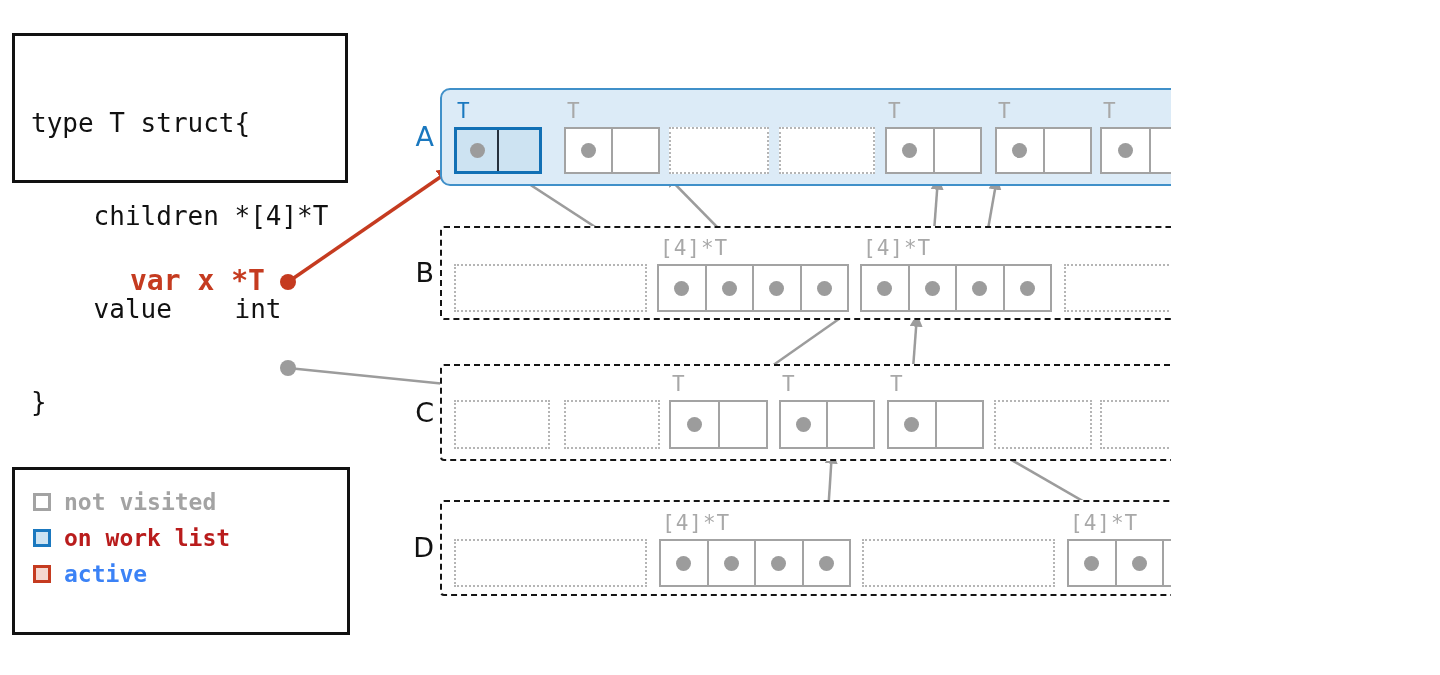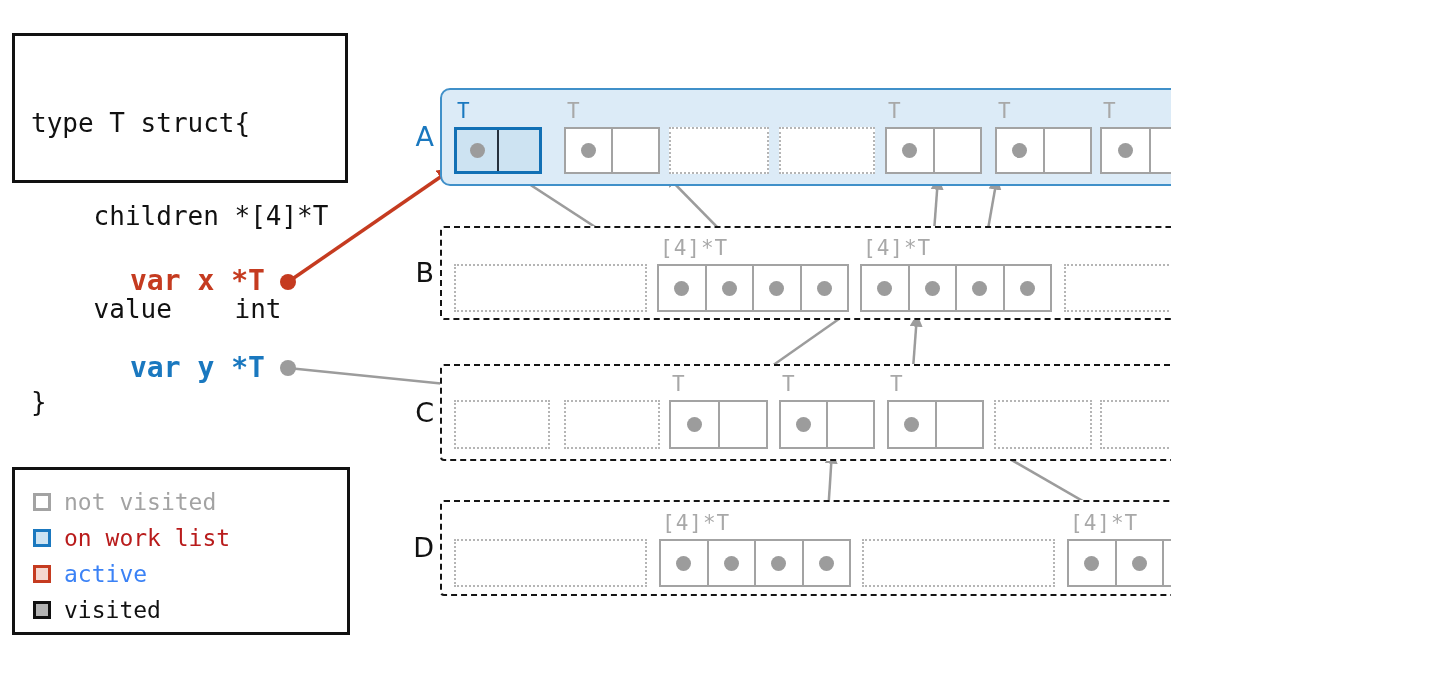--- a/index.html
+++ b/index.html
@@ -11,21 +11,21 @@
             border:3px solid #111;box-sizing:border-box;padding:10px 0 0 16px;
             font-size:26px;line-height:31px;color:#111;white-space:pre;}
 
   
   .var-label{position:absolute;font-size:28px;white-space:pre;font-weight:bold;}
   .var-x{left:130px;top:264px;}
   .var-y{left:130px;top:351px;}
 
   
   .legend{position:absolute;left:12px;top:467px;width:338px;height:168px;
-          border:3px solid #111;box-sizing:border-box;padding:14px 0 0 18px;}
+          border:3px solid #111;box-sizing:border-box;padding:14px 0 0 18px;font-weight:bold;}
   .legend-row{display:flex;align-items:center;height:36px;font-size:23px;}
   .swatch{width:12px;height:12px;border:3px solid #999;margin-right:13px;flex:none;}
 
   
   .memspan{position:absolute;left:440px;width:920px;box-sizing:border-box;}
   .span-blue{background:#dcebf7;border:2.5px solid #4090c9;border-radius:10px;}
   .span-dashed{border:2.5px dashed #151515;border-radius:4px;background:#fff;}
   .span-label{position:absolute;left:-44px;width:36px;text-align:right;
               font-family:"DejaVu Sans",sans-serif;font-size:27px;color:#111;
               top:50%;transform:translateY(-52%);}
@@ -56,38 +56,33 @@
 <div class="stage" id="stage">
 
   <div class="code-box">
     <div>type T struct{</div>
     <div>    children *[4]*T</div>
     <div>    value    int</div>
     <div>}</div>
   </div>
 
   <div class="var-label var-x" style="color: rgb(197, 59, 32);">var x *T</div>
-  <div class="var-label var-y" style="color: rgb(26, 120, 191);">var y *T</div>
 
   <div class="legend">
     <div class="legend-row">
       <span class="swatch" style="border-color: rgb(163, 163, 163); background: rgb(255, 255, 255);"></span>
       <span class="legend-text" style="color: rgb(163, 163, 163);">not visited</span>
     </div>
     <div class="legend-row">
       <span class="swatch" style="border-color: rgb(26, 120, 191); background: rgb(205, 227, 242);"></span>
       <span class="legend-text" style="color: #b91c1c;">on work list</span>
     </div>
     <div class="legend-row">
       <span class="swatch" style="border-color: rgb(197, 59, 32); background: rgb(245, 216, 208);"></span>
       <span class="legend-text" style="color: #3b82f6;">active</span>
-    </div>
-    <div class="legend-row">
-      <span class="swatch" style="border-color: rgb(17, 17, 17); background: rgb(179, 179, 179);"></span>
-      <span class="legend-text" style="color: rgb(17, 17, 17);">visited</span>
     </div>
   </div>
 
   <svg id="arrows" xmlns="http://www.w3.org/2000/svg" viewBox="0 0 1440 675">
       <defs>
         <marker id="ah-gray" viewBox="0 0 10 10" refX="9" refY="5" markerWidth="13" markerHeight="13" orient="auto" markerUnits="userSpaceOnUse">
           <path d="M0,0 L10,5 L0,10 Z" fill="#9c9c9c"></path>
         </marker>
         <marker id="ah-red" viewBox="0 0 10 10" refX="9" refY="5" markerWidth="16" markerHeight="16" orient="auto" markerUnits="userSpaceOnUse">
           <path d="M0,0 L10,5 L0,10 Z" fill="#c53b20"></path>

